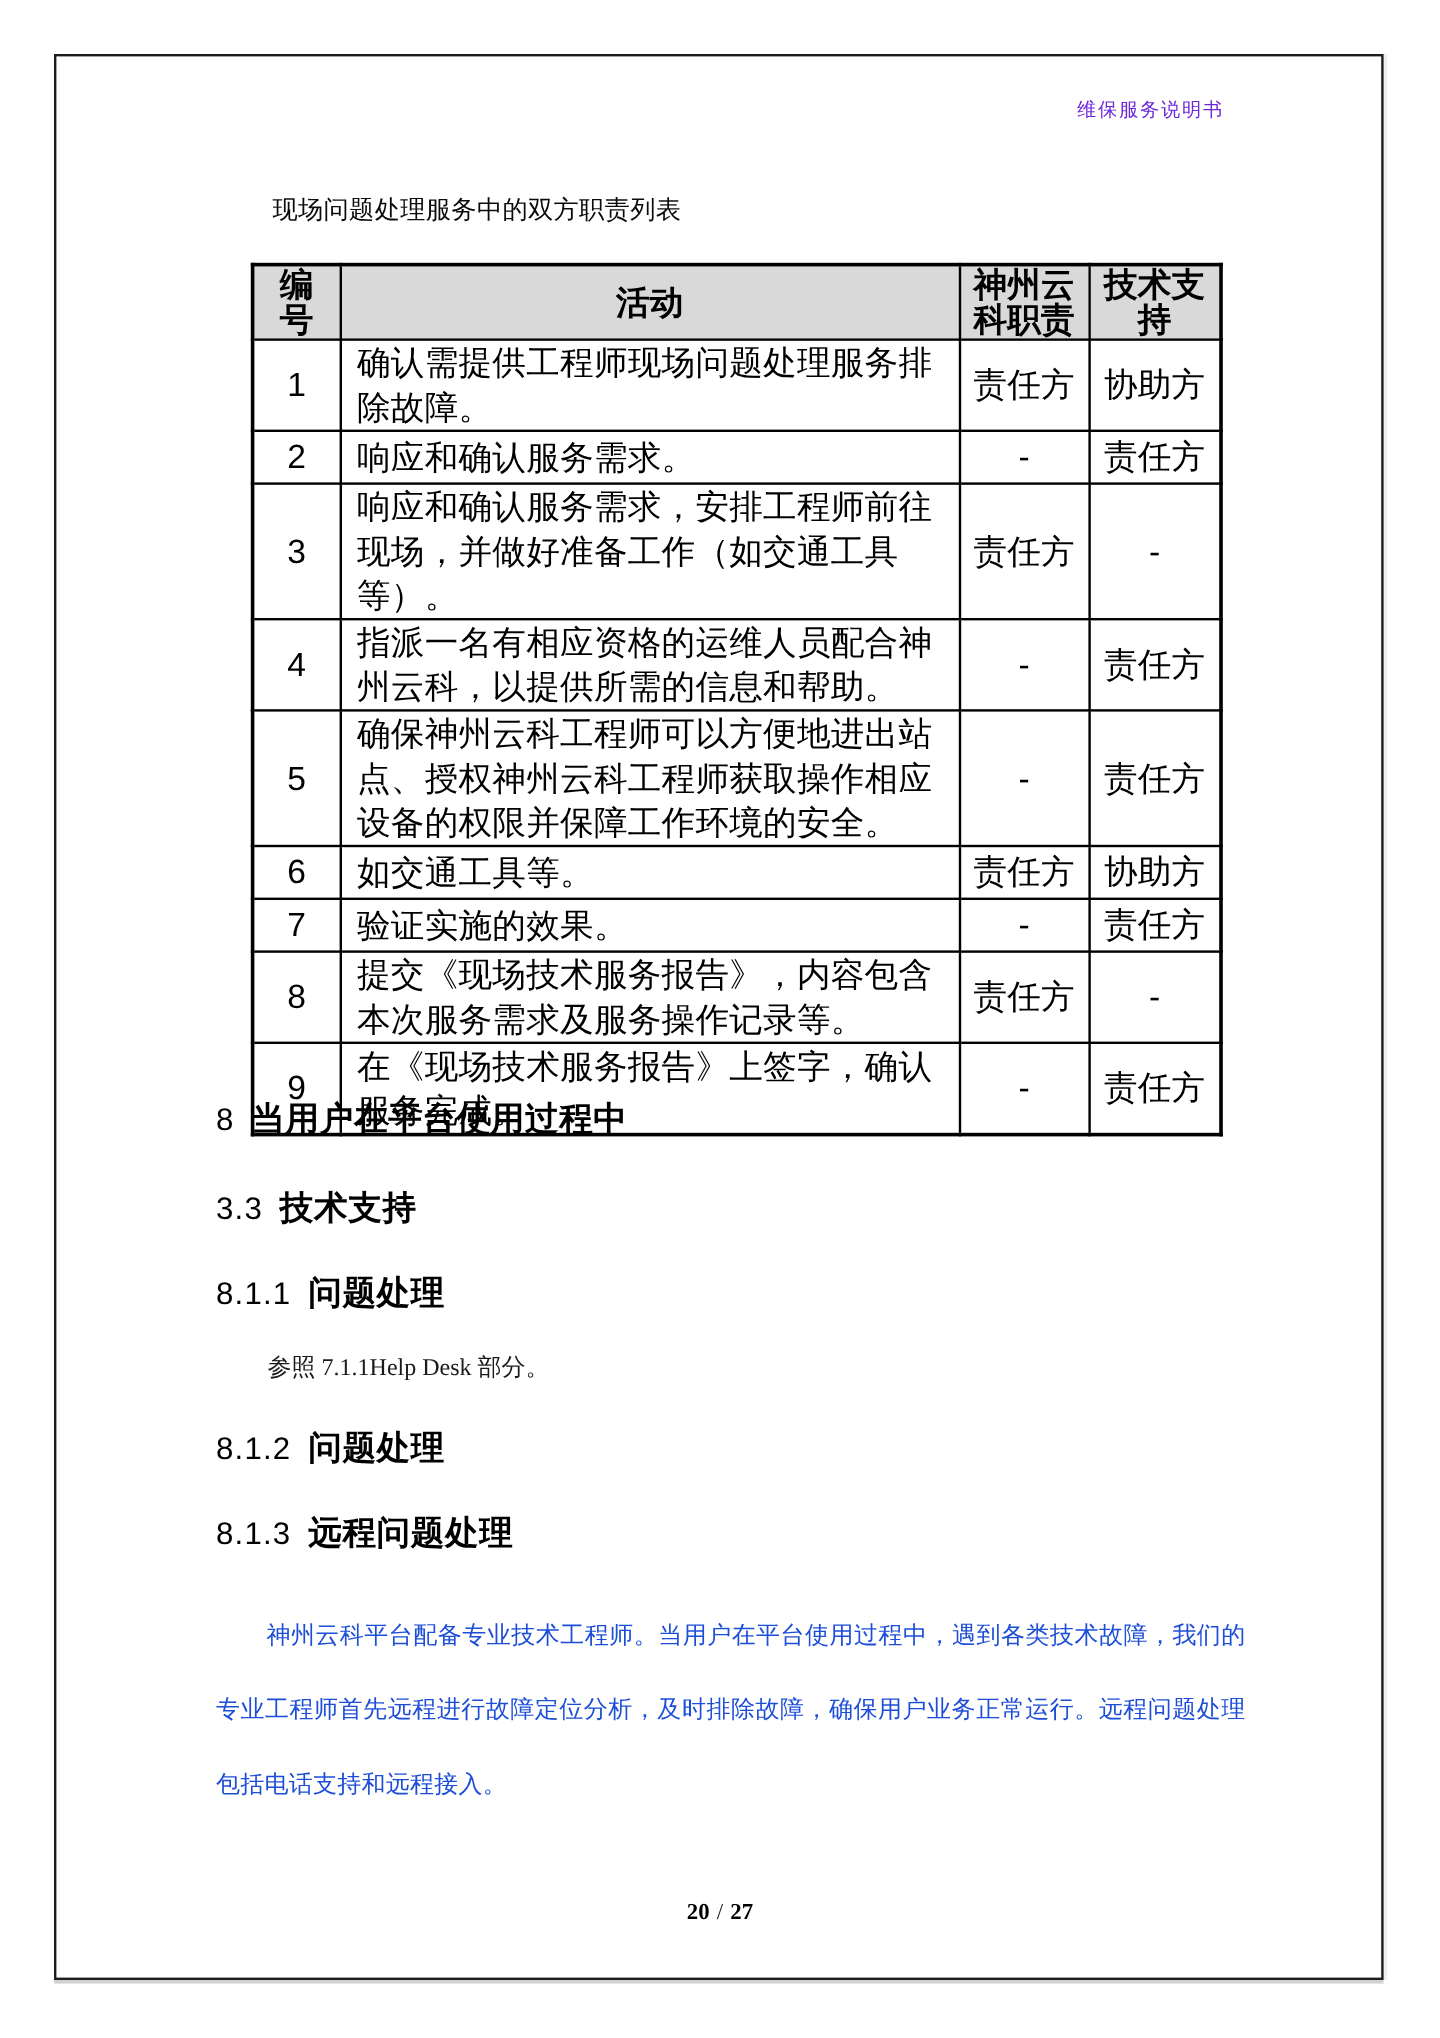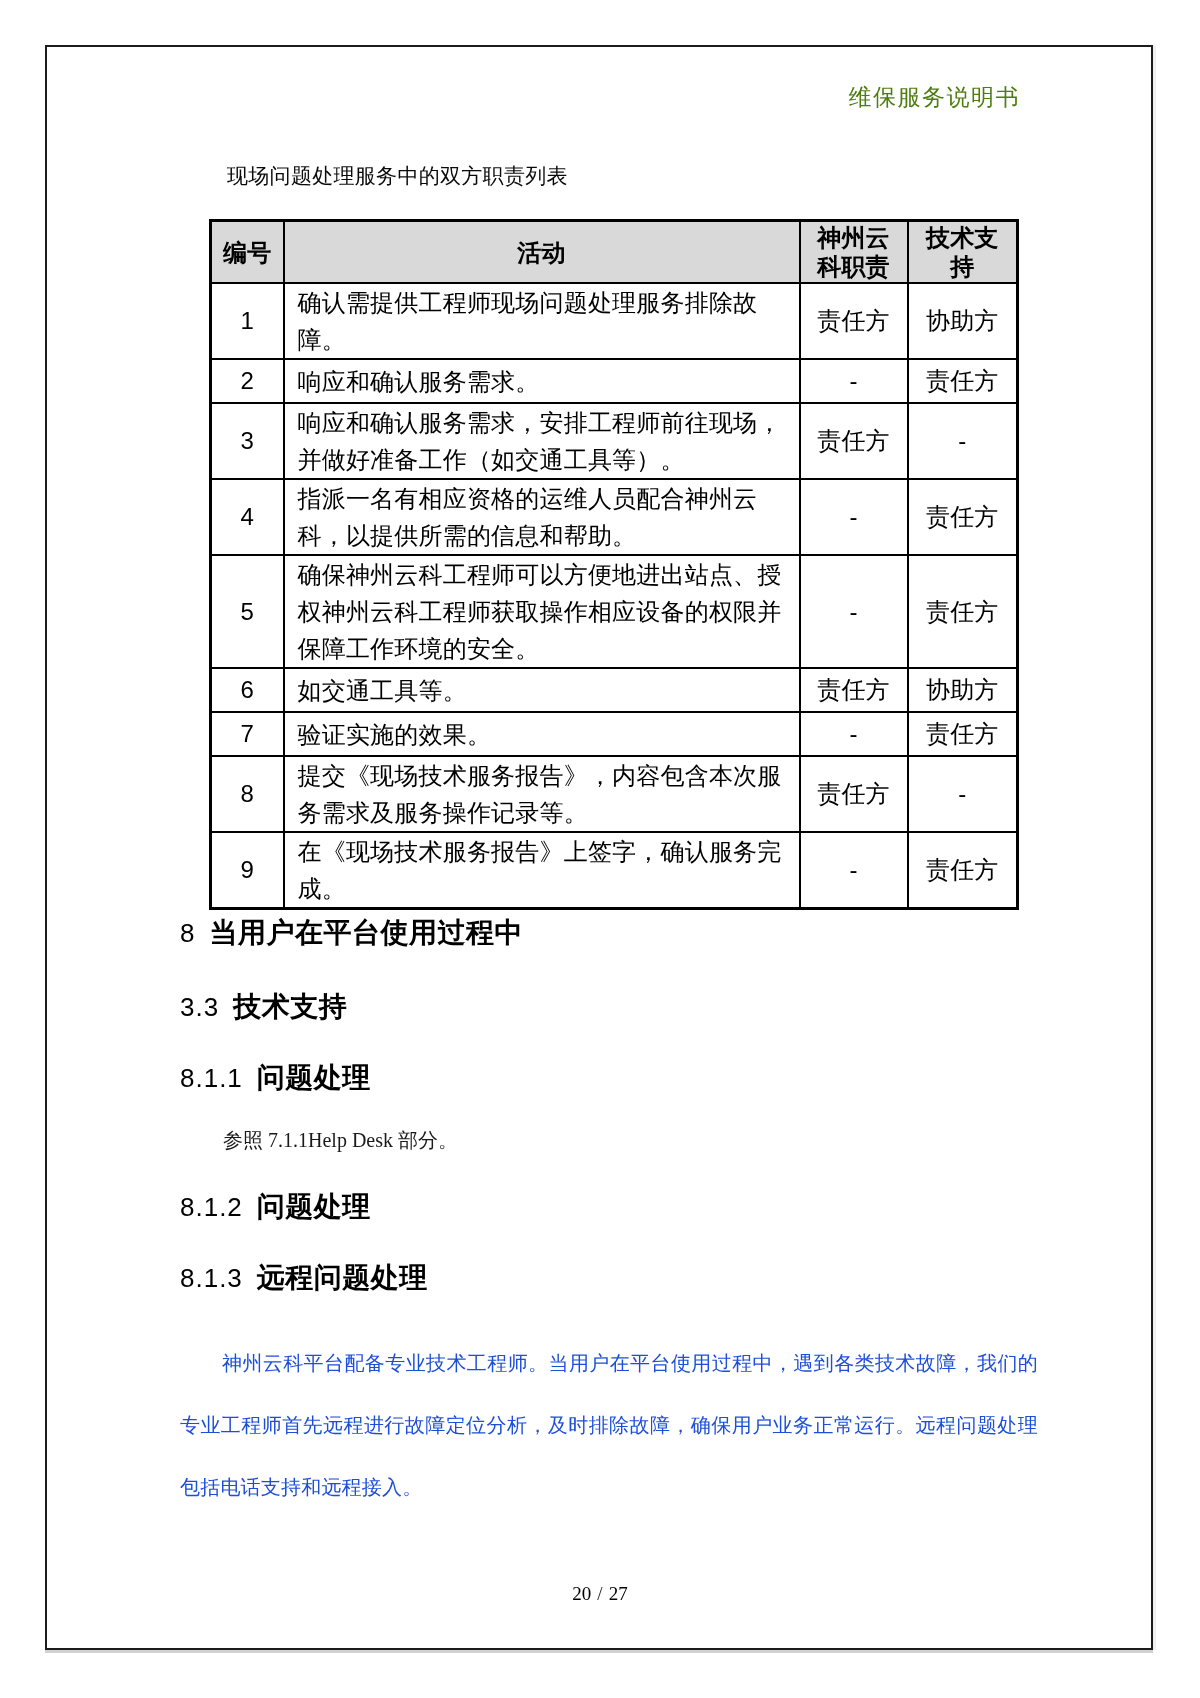--- a/index.html
+++ b/index.html
@@ -14,33 +14,33 @@
   .page-border{
     position:absolute;left:45px;top:45px;
     width:1104px;height:1601px;
     border:2px solid #1c1c1c;
     box-shadow:0 3px 0 rgba(0,0,0,0.18), 3px 0 0 rgba(0,0,0,0.06);
     background:#fff;
   }
   .doc-header{
     position:absolute;top:82px;right:180px;
     font-family:"Liberation Serif","DejaVu Serif",serif;
-    font-size:23px;letter-spacing:1.5px;color:#4d7c0f;
+    font-size:16px;letter-spacing:1.5px;color:#6d28d9;
   }
   .table-caption{
     position:absolute;left:227px;top:161px;
     font-size:21px;line-height:30px;color:#0a0a0a;
     letter-spacing:0.3px;
   }
   table.resp{
     position:absolute;left:209px;top:219px;
     width:807px;
     border-collapse:collapse;table-layout:fixed;
     border:3px solid #000;
-    font-size:24px;
+    font-size:28px;
   }
   table.resp col.c-id{width:73px;}
   table.resp col.c-act{width:516px;}
   table.resp col.c-ven{width:108px;}
   table.resp col.c-cus{width:110px;}
   table.resp th, table.resp td{
     border:2px solid #000;
     overflow:hidden;
     vertical-align:middle;
   }
@@ -91,21 +91,21 @@
     font-size:20px;line-height:62px;
     text-align:justify;text-indent:42px;
     letter-spacing:0.2px;color:#1d4ed8;
   }
   .page-footer{
     position:absolute;left:0;top:1583px;width:1200px;
     text-align:center;
     font-family:"Liberation Serif","DejaVu Serif",serif;
     font-size:19px;color:#000;
   }
-  .page-footer .fnum{font-weight:400;}
+  .page-footer .fnum{font-weight:700;}
   .page-footer .fsep{font-weight:400;padding:0 6px;color:#222;}
 </style>
 </head>
 <body>
 
 <div class="page-border"></div>
 
 <div class="doc-header">维保服务说明书</div>
 
 <div class="table-caption">现场问题处理服务中的双方职责列表</div>

